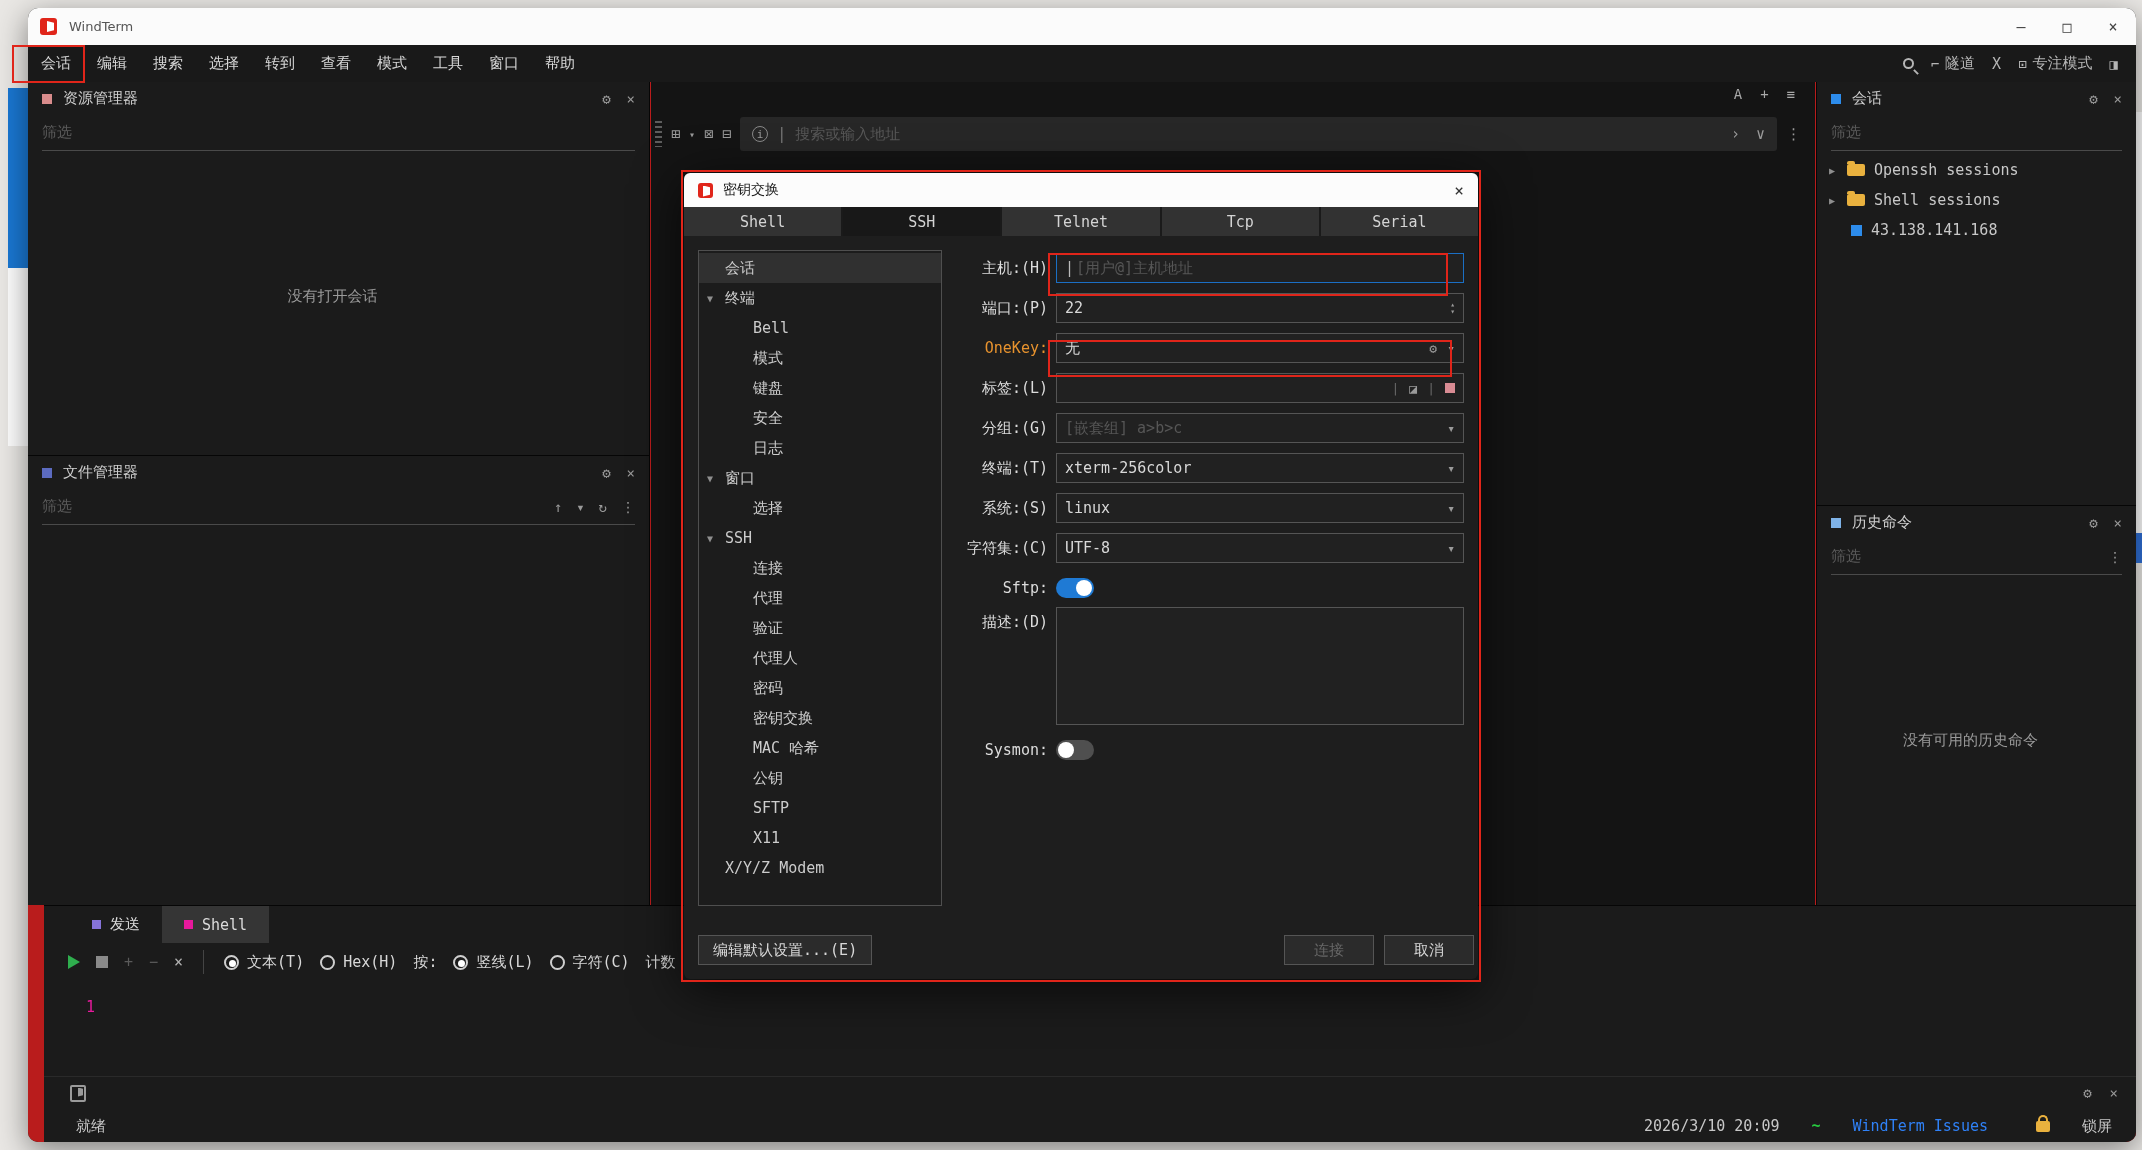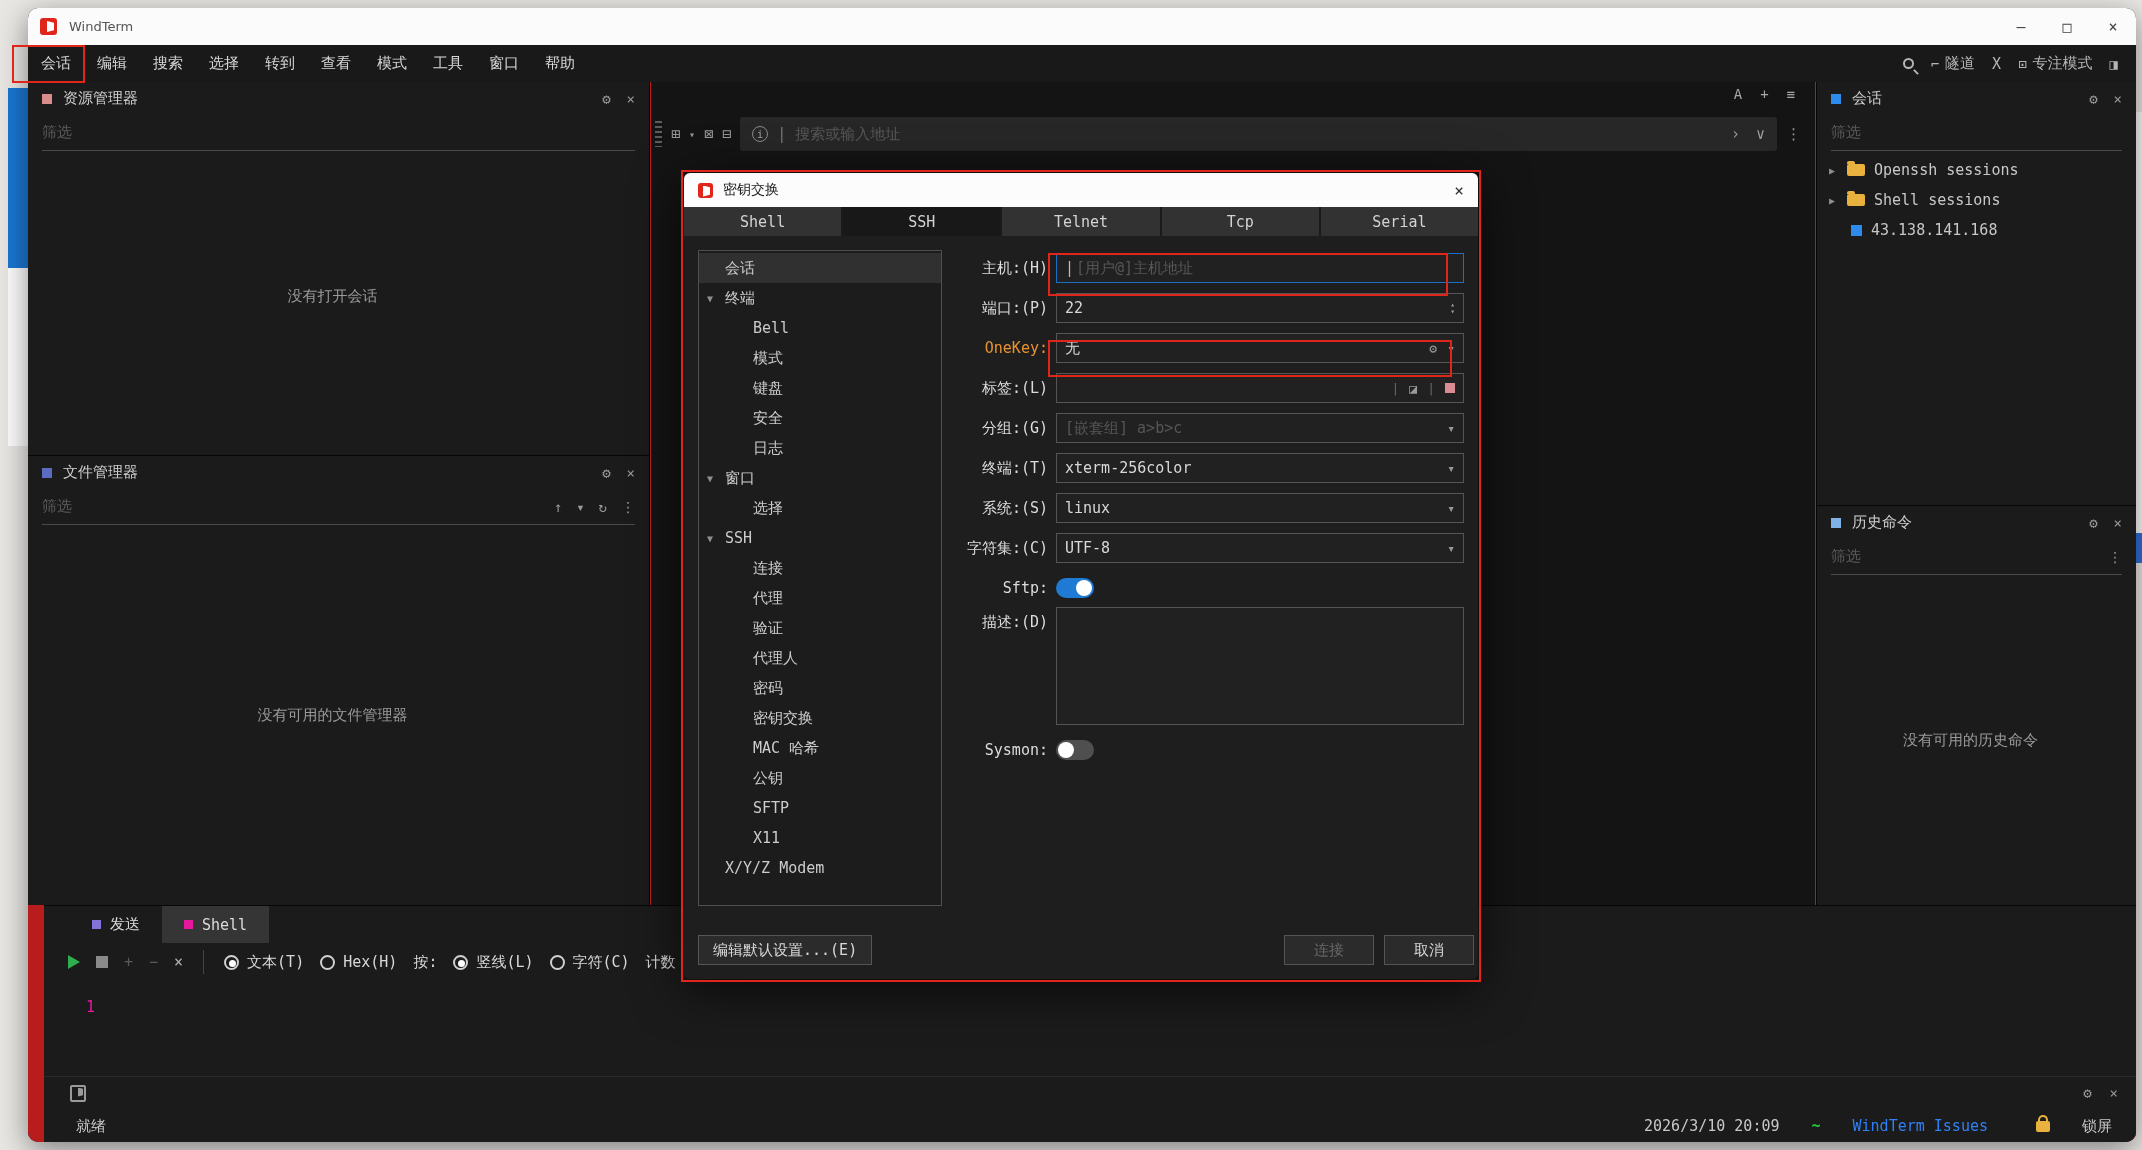--- a/index.html
+++ b/index.html
@@ -219,21 +219,20 @@
           </div>
           <div class="filter-row">
             <span>筛选</span>
             <span class="filter-icons">
               <span>↑</span>
               <span>▾</span>
               <span>↻</span>
               <span>⋮</span>
             </span>
           </div>
-          <div class="empty-text" style="top:250px;">没有可用的文件管理器</div>
         </div>
       </div>
 
       <div class="main-col">
         <div class="top-icons">
           <span>A</span>
           <span>+</span>
           <span>≡</span>
         </div>
         <div class="addr-row">

